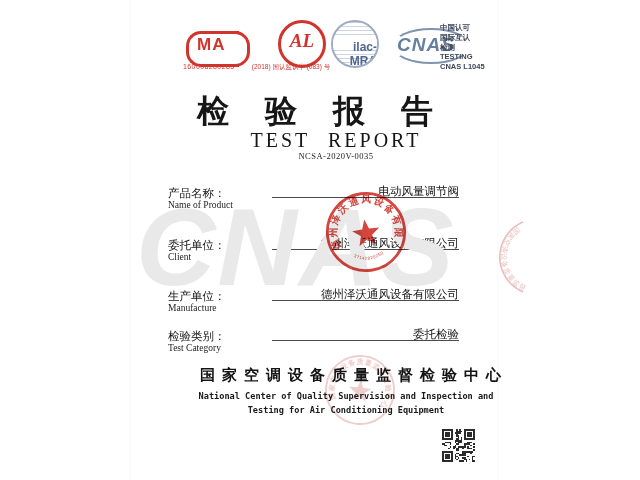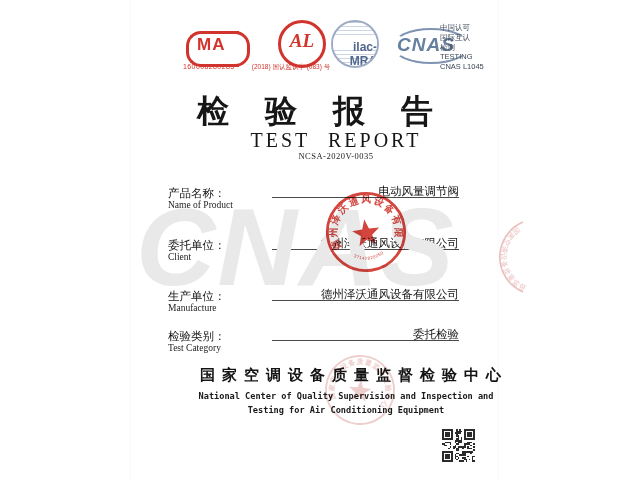--- a/index.html
+++ b/index.html
@@ -19,21 +19,21 @@
   .al{left:278px;top:20px;width:42px;height:42px;border:3px solid #d0342c;border-radius:50%;}
   .al .al-txt{position:absolute;left:0;top:7px;width:100%;text-align:center;font-weight:900;font-style:italic;font-size:19px;color:#d0342c;font-family:"Liberation Serif",serif;}
   .al-cap{left:248px;top:63px;width:86px;font-size:6.5px;color:#d0342c;text-align:center;}
   .ilac{left:331px;top:20px;width:44px;height:44px;border:2px solid #9dabc4;border-radius:50%;
     background:repeating-linear-gradient(0deg,#fff 0 3px,#ccd5e4 3px 4px);overflow:hidden;}
   .ilac .ilac-band{position:absolute;left:-2px;top:16px;width:48px;height:12px;background:#fff;}
   .ilac .ilac-txt{position:absolute;left:0;top:18px;width:100%;text-align:right;font-size:12px;font-weight:700;color:#51668e;}
   .cnas{left:392px;top:30px;width:76px;height:30px;}
   .cnas .swoosh{position:absolute;left:0;top:-2px;width:74px;height:32px;border:2.5px solid #7f93b2;border-radius:50%;border-left-color:transparent;border-right-color:transparent;}
   .cnas .cnas-txt{position:absolute;left:5px;top:4px;font-size:19px;font-weight:800;font-style:italic;color:#66809f;letter-spacing:1px;}
-  .accr{left:440px;top:23px;width:64px;font-size:7.5px;line-height:9.8px;font-weight:400;color:#3c4656;}
+  .accr{left:440px;top:23px;width:64px;font-size:7.5px;line-height:9.8px;font-weight:700;color:#3c4656;}
 
   
   .title-zh{left:197px;top:90px;font-size:32px;font-weight:800;letter-spacing:36px;white-space:nowrap;color:#161616;}
   .title-en{left:0;top:129px;width:672px;text-align:center;font-family:"Liberation Serif",serif;font-size:20px;letter-spacing:3px;word-spacing:10px;color:#161616;}
   .report-no{left:0;top:151px;width:672px;text-align:center;font-family:"Liberation Serif",serif;font-size:8.5px;letter-spacing:.5px;color:#222;}
 
   
   .watermark{left:136px;top:192px;font-size:110px;line-height:110px;font-weight:800;font-style:italic;color:#e9e9e9;letter-spacing:2px;z-index:1;}
 
   

